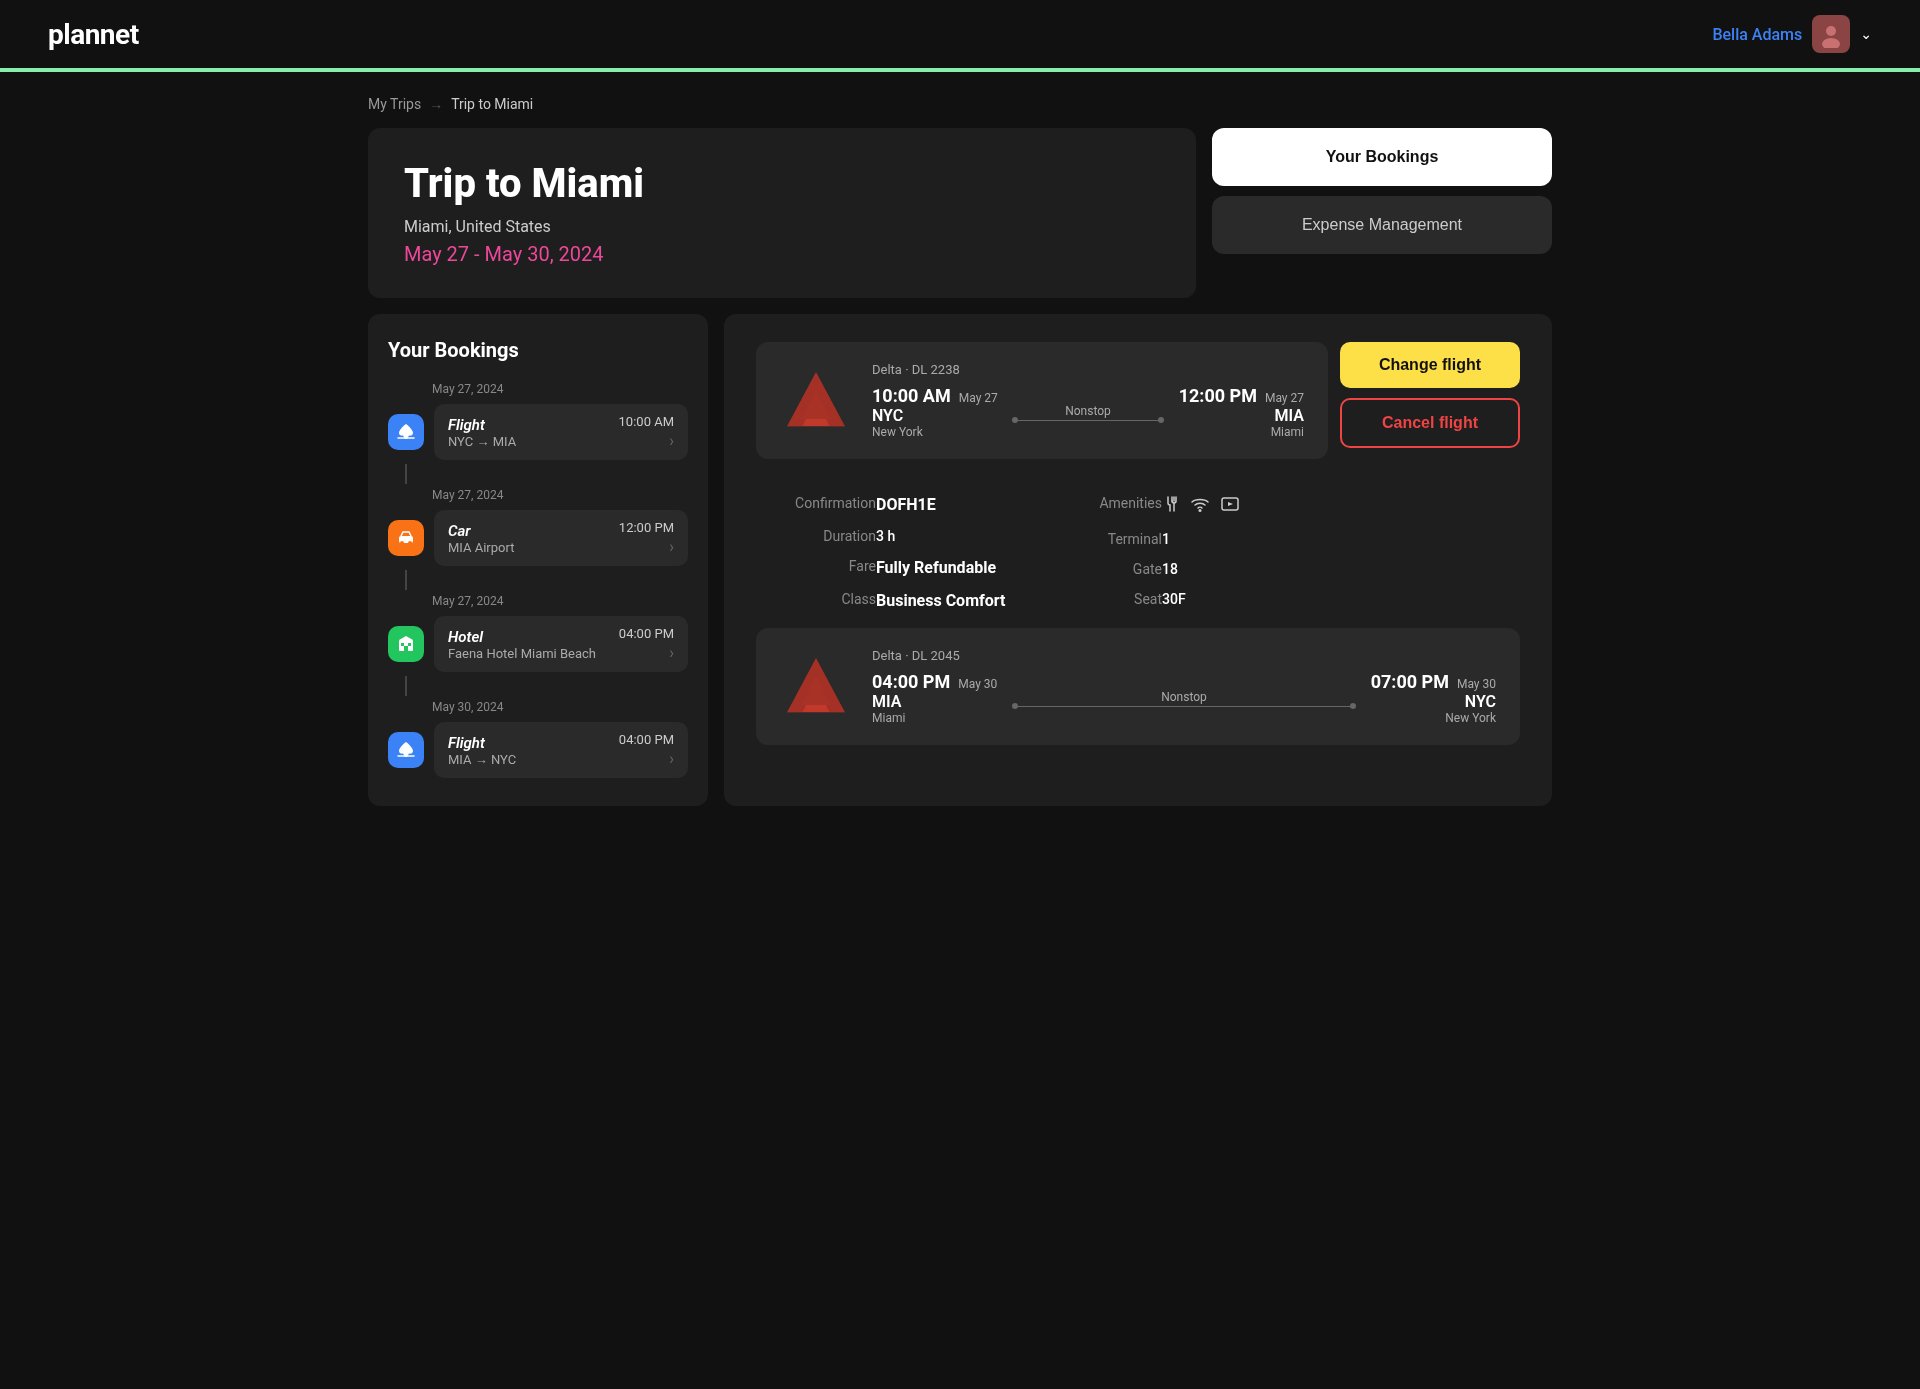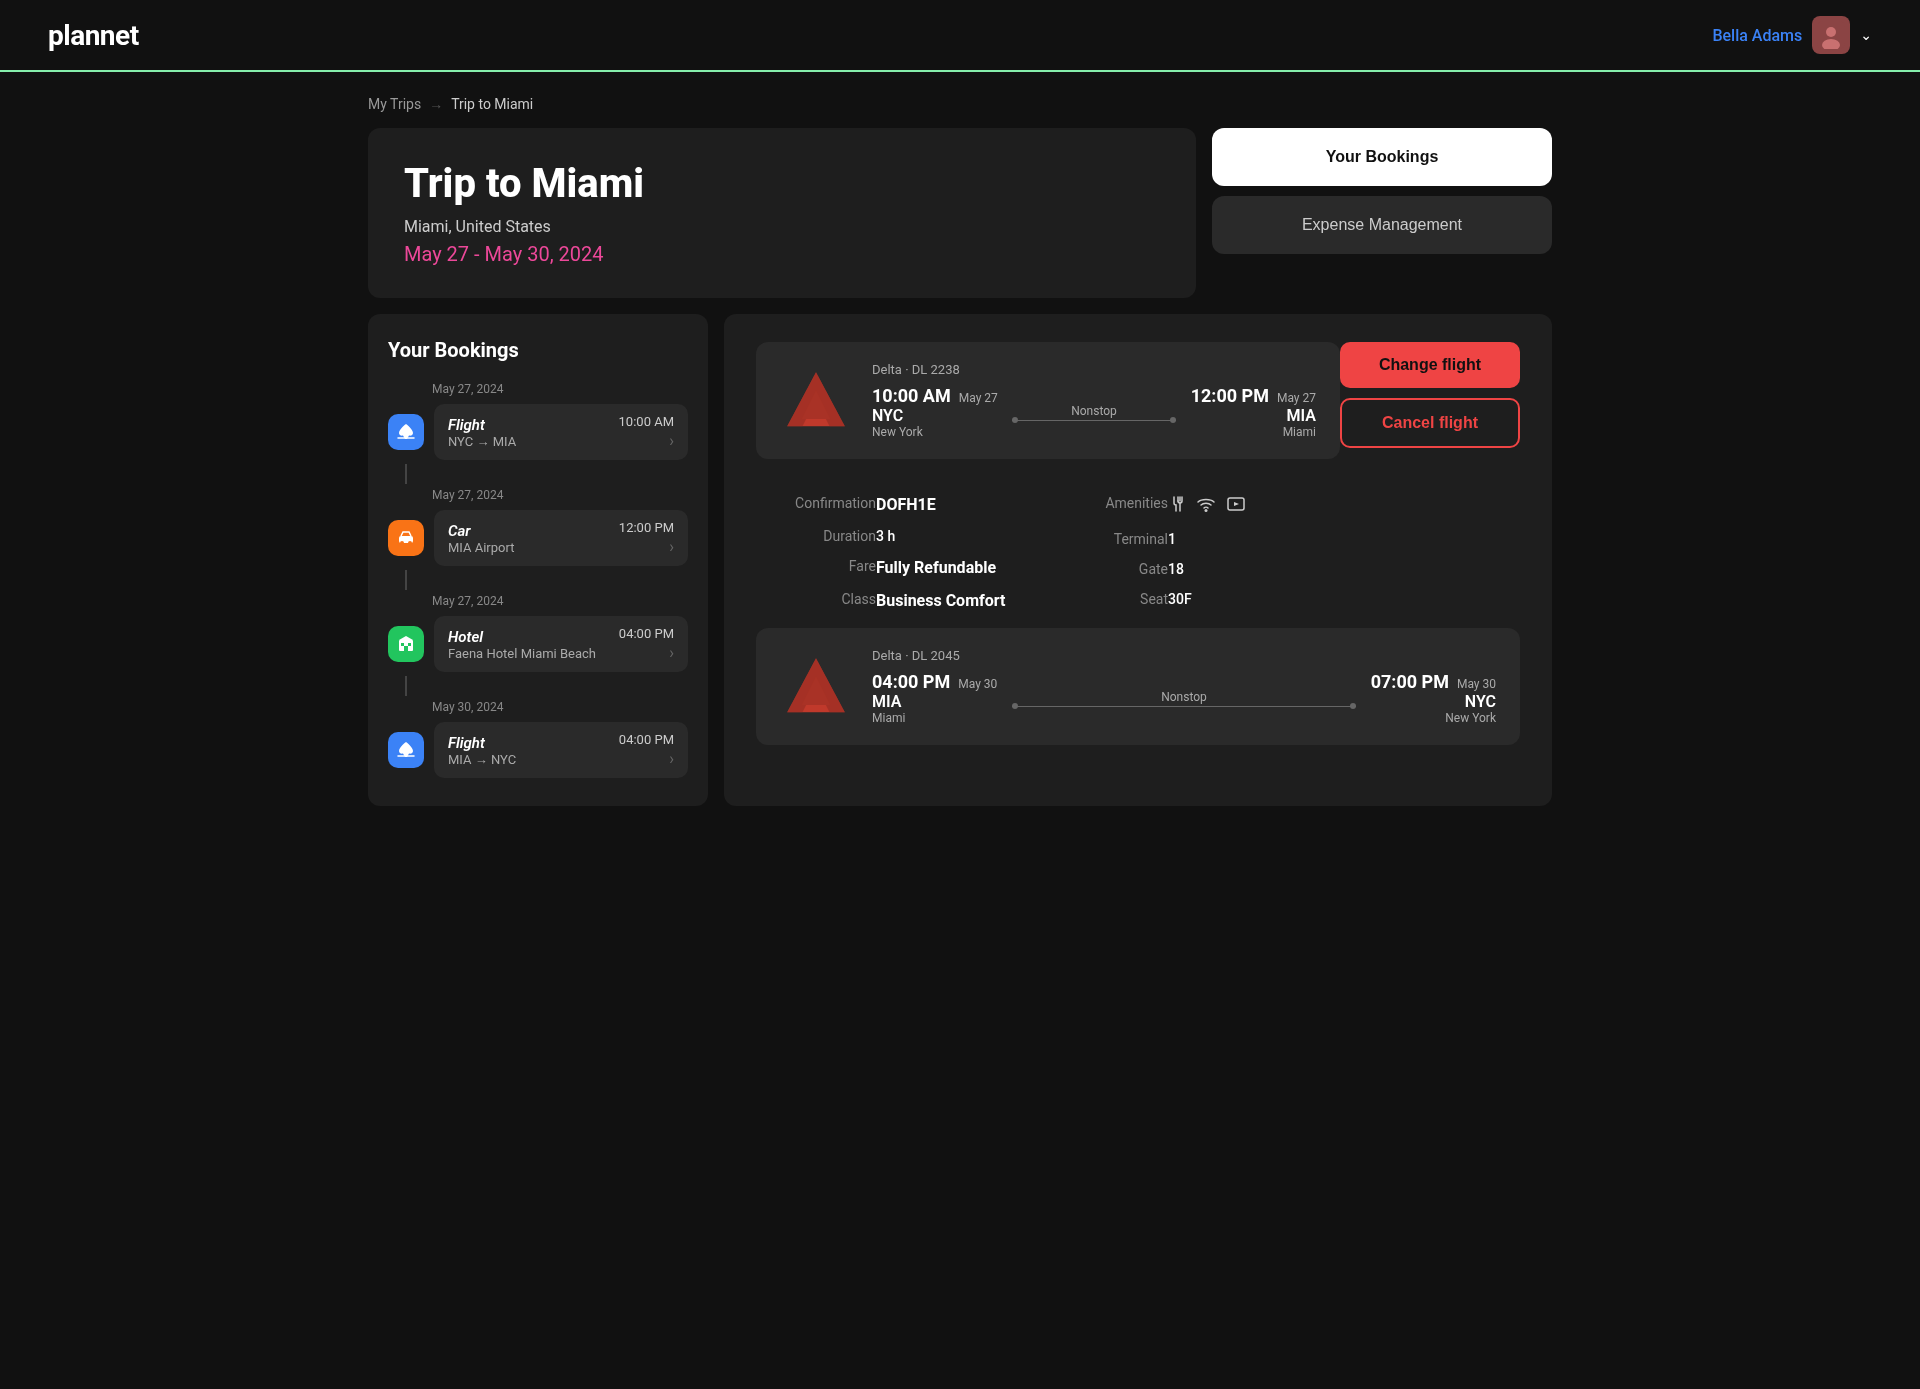--- a/index.html
+++ b/index.html
@@ -6,21 +6,21 @@
     body {
       background: #111;
       color: #fff;
       font-family: -apple-system, BlinkMacSystemFont, 'Segoe UI', Roboto, sans-serif;
       min-height: 100vh;
     }
 
     
     .header {
       background: #111;
-      border-bottom: 2px solid #86efac;
+      border-bottom: 4px solid #86efac;
       display: flex;
       align-items: center;
       justify-content: space-between;
       padding: 0 48px;
       height: 72px;
     }
     .logo {
       font-size: 28px;
       font-weight: 700;
       color: #fff;
@@ -321,21 +321,21 @@
 
     
     .flight-actions {
       display: flex;
       flex-direction: column;
       gap: 10px;
       margin-left: auto;
       flex-shrink: 0;
     }
     .btn-change {
-      background: #ef4444;
+      background: #fde047;
       color: #111;
       border: none;
       border-radius: 10px;
       padding: 14px 24px;
       font-size: 16px;
       font-weight: 700;
       cursor: pointer;
       white-space: nowrap;
       min-width: 180px;
     }
@@ -529,21 +529,21 @@
             <span class="booking-time">04:00 PM</span>
             <span class="booking-arrow">›</span>
           </div>
         </div>
       </div>
 
     </div>
 
     <div class="flight-details-panel">
 
-      <div style="display: flex; gap: 0; align-items: flex-start;">
+      <div style="display: flex; gap: 12px; align-items: flex-start;">
         <div style="flex: 1;">
           <div class="flight-card">
             <div class="delta-logo">
               <svg class="delta-triangle" viewBox="0 0 80 80" fill="none" xmlns="http://www.w3.org/2000/svg">
 
                 <polygon points="40,8 72,68 8,68" fill="#c0392b"></polygon>
                 <polygon points="40,8 72,68 55,68 40,38 25,68 8,68" fill="#922b21" opacity="0.6"></polygon>
                 <polygon points="40,28 56,60 24,60" fill="#a93226"></polygon>
               </svg>
             </div>

